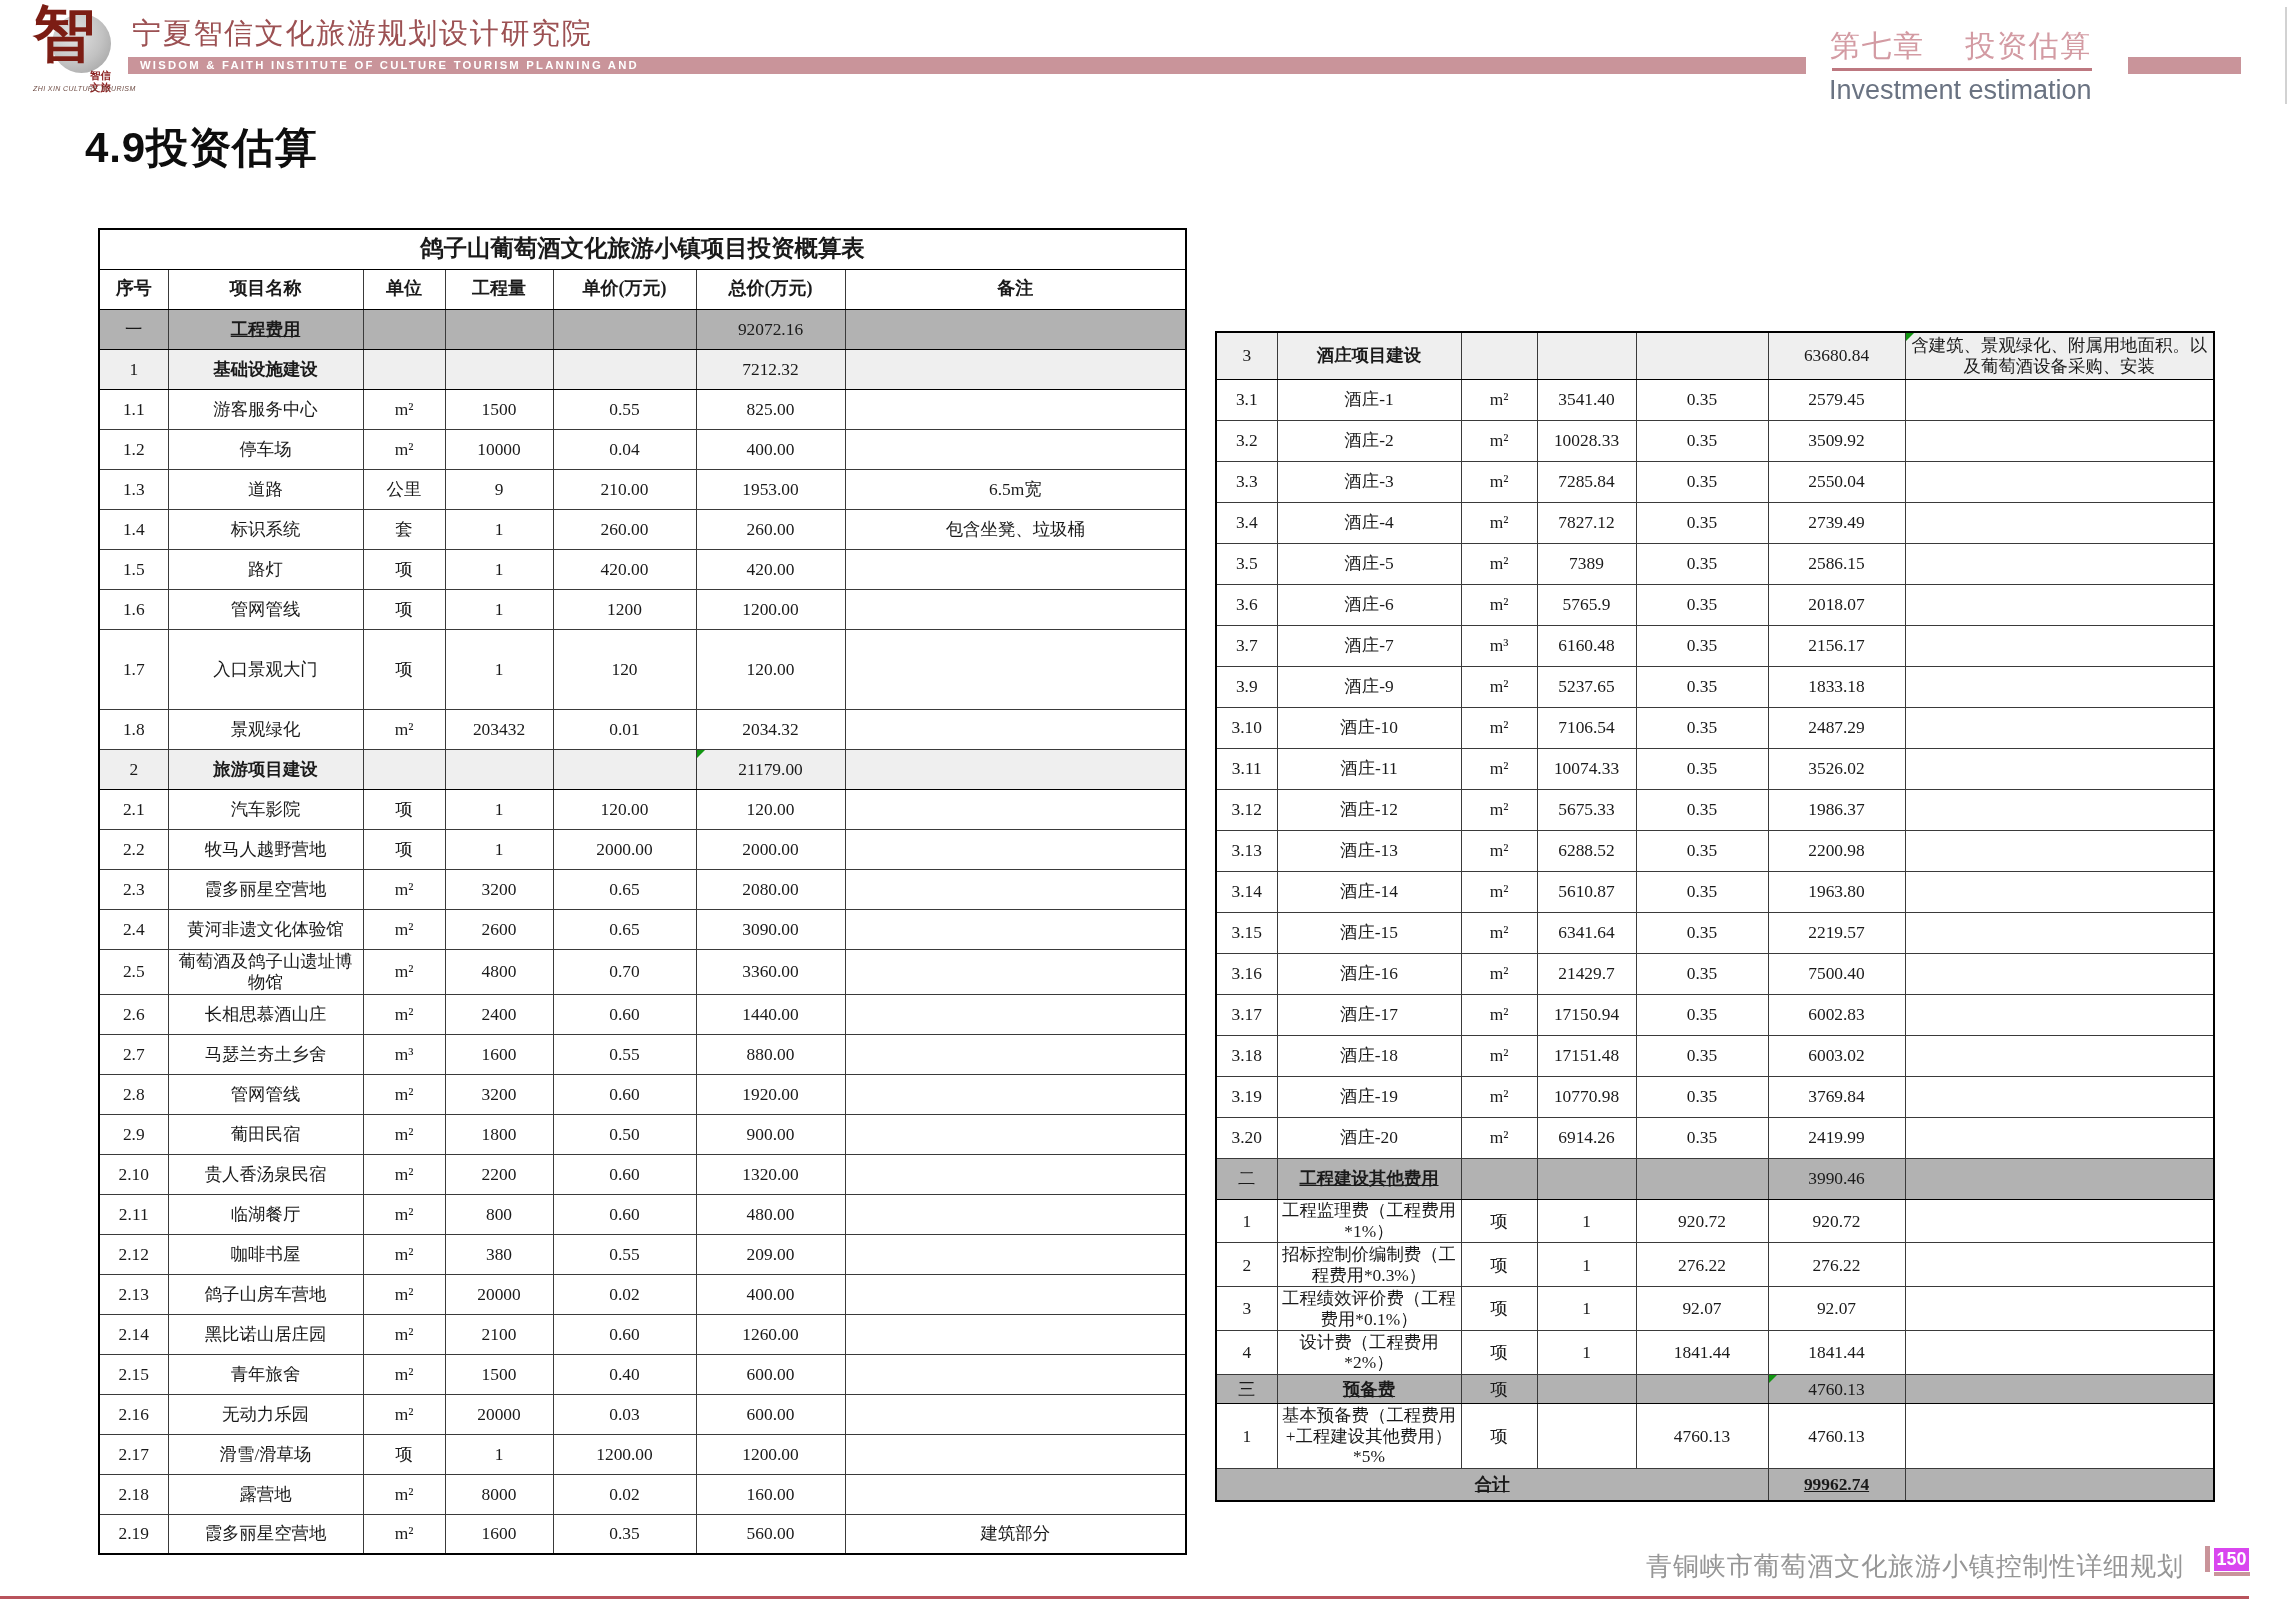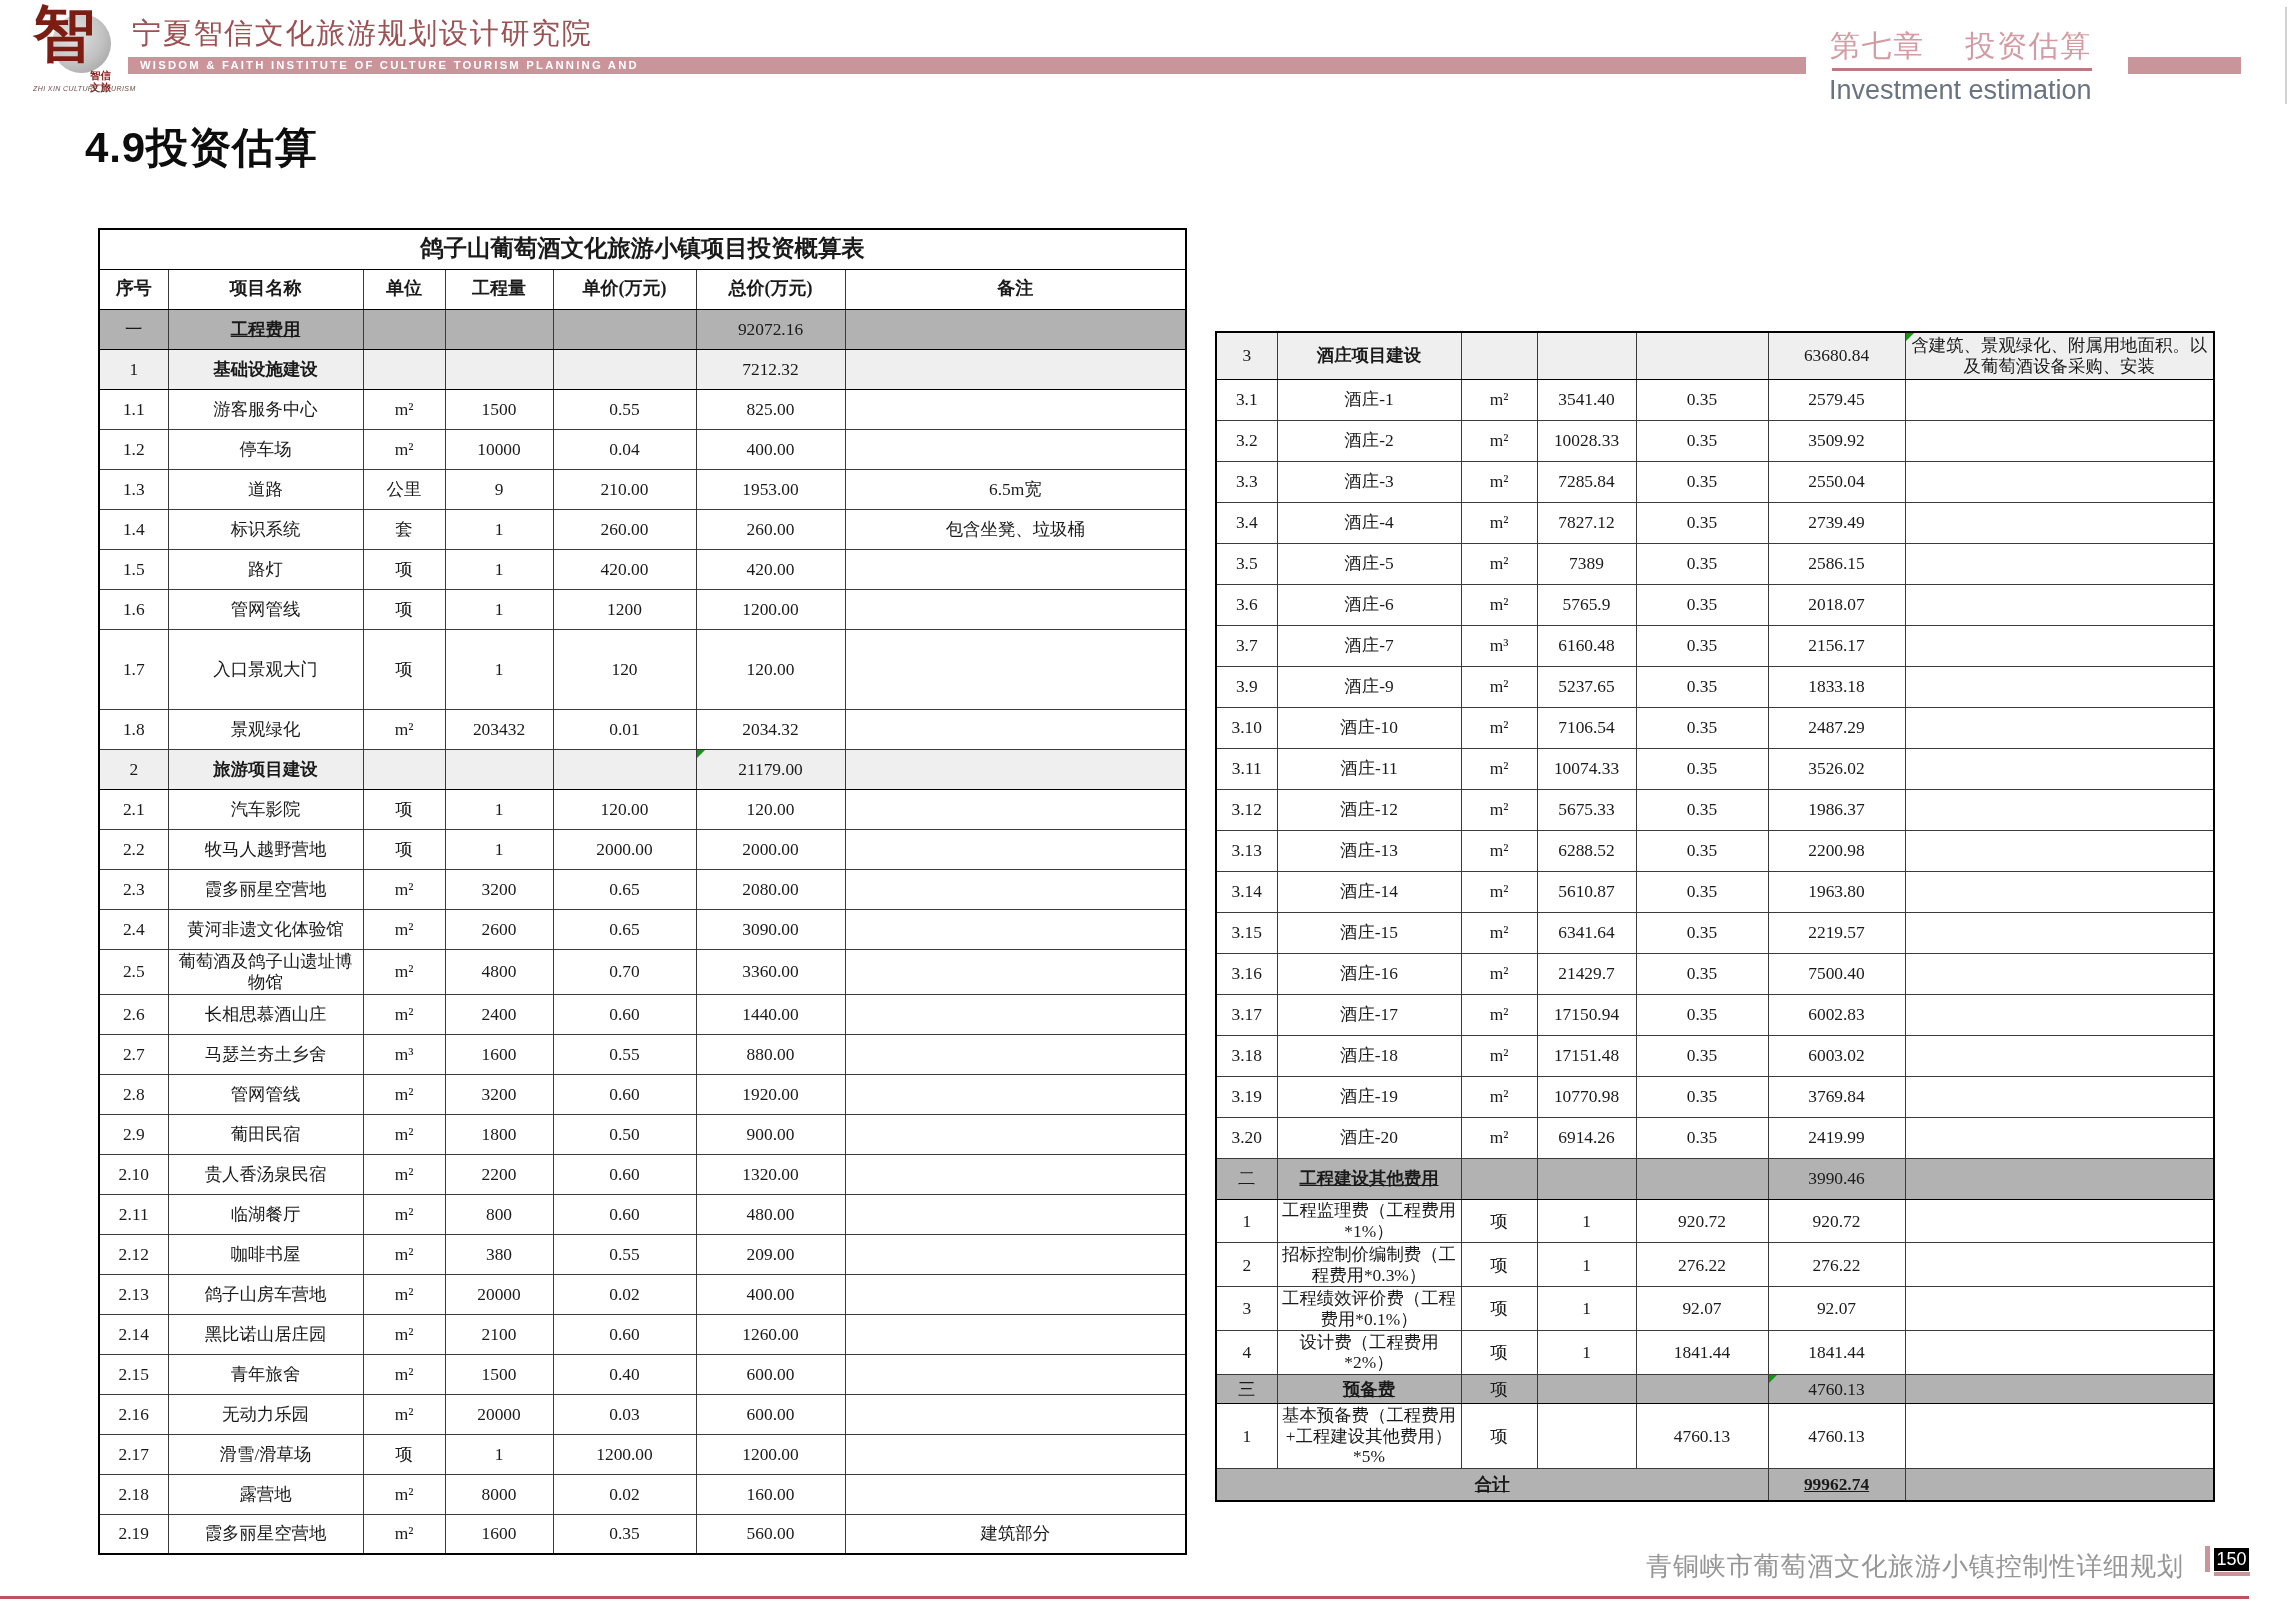--- a/index.html
+++ b/index.html
@@ -48,22 +48,22 @@
   tr.row-light td:nth-child(2){font-weight:bold;}
   tr.row-grand td{background:#b2b2b2;border-top:1.7px solid #000;}
   .cell-note{font-size:16.5px;}
   .green-corner{position:relative;}
   .green-corner::before{content:"";position:absolute;left:0;top:0;width:0;height:0;
                         border-top:8.7px solid #119611;border-right:8.7px solid transparent;}
 
   
   .footer-text{position:absolute;right:111px;top:1549px;font-size:26px;color:#969696;letter-spacing:0.9px;}
   .badge-bar{position:absolute;left:2205px;top:1546px;width:5.2px;height:26px;background:#c9949a;}
-  .badge-box{position:absolute;left:2214px;top:1548px;width:35px;height:22.6px;background:#000000;
-             color:#ffffff;font-size:18px;font-weight:normal;text-align:center;line-height:22.6px;}
+  .badge-box{position:absolute;left:2214px;top:1548px;width:35px;height:22.6px;background:#d946ef;
+             color:#ffffff;font-size:18px;font-weight:bold;text-align:center;line-height:22.6px;}
   .badge-underbar{position:absolute;left:2214px;top:1572px;width:36px;height:4.3px;background:#c9949a;}
   .footer-line{position:absolute;left:0px;top:1596px;width:2249px;height:2.6px;background:#b9535c;}
 </style>
 </head>
 <body>
 
 <div class="page">
 
   <div class="logo-wrap">
     <div class="logo-circle"></div>

